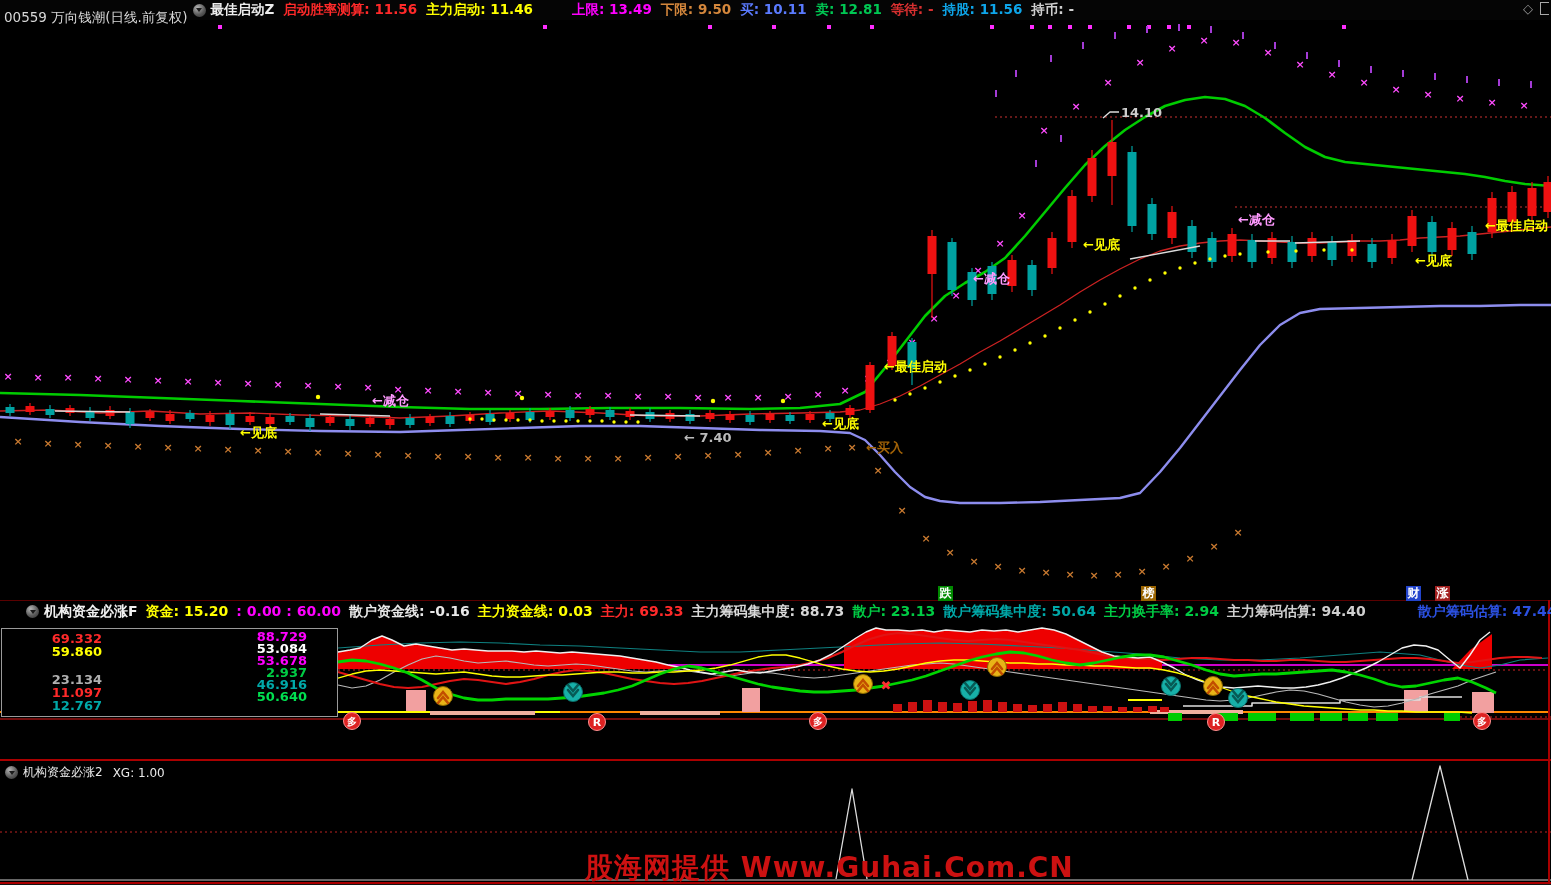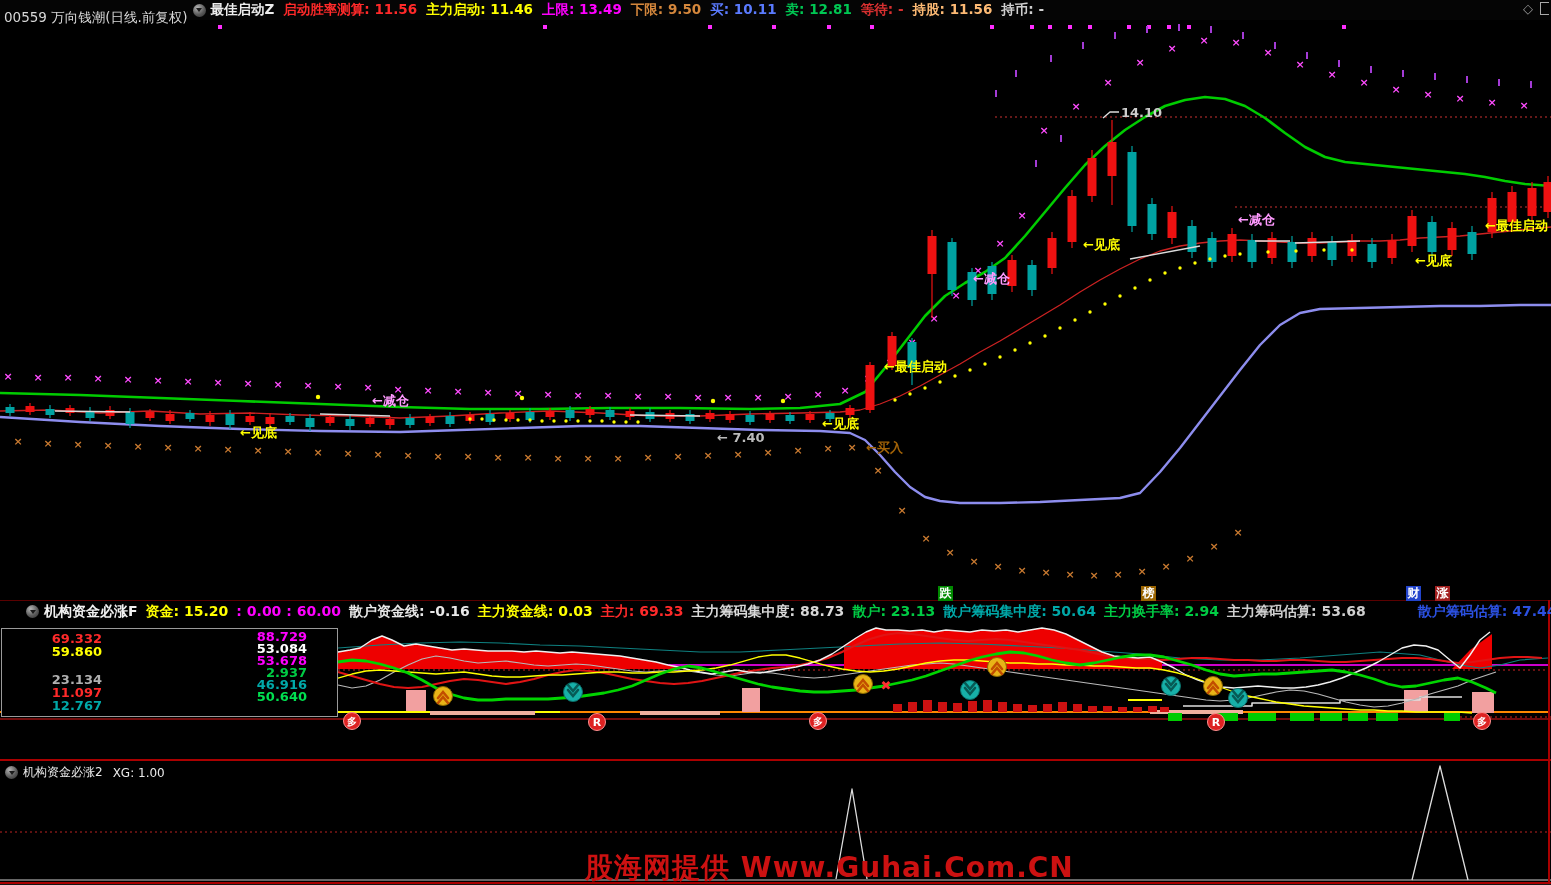--- a/index.html
+++ b/index.html
@@ -544,26 +544,26 @@
       </g>
     </svg>
 
   <div class="topbar">
     <span class="title">00559 万向钱潮(日线.前复权)</span>
     <span class="orb"></span>
     <span class="tbi" style="color:#eee">最佳启动Z</span>
     <span id="topbar-items" style="display:flex">
         <span class="tbi" style="color: rgb(255, 42, 42);">启动胜率测算: 11.56</span>
         <span class="tbi" style="color: rgb(255, 255, 0);">主力启动: 11.46</span>
-        <span class="tbi" style="color: rgb(255, 0, 255);">上限: 13.49</span>
+        <span class="tbi" style="color: rgb(255, 0, 255); margin-left: 30px;">上限: 13.49</span>
         <span class="tbi" style="color: rgb(212, 135, 60);">下限: 9.50</span>
         <span class="tbi" style="color: rgb(91, 123, 255);">买: 10.11</span>
         <span class="tbi" style="color: rgb(0, 200, 83);">卖: 12.81</span>
         <span class="tbi" style="color: rgb(216, 48, 48);">等待: -</span>
-        <span class="tbi" style="color: #fdba74;">持股: 11.56</span>
+        <span class="tbi" style="color: #0ea5e9;">持股: 11.56</span>
         <span class="tbi" style="color: rgb(207, 207, 207);">持币: -</span>
       </span>
     <span class="tb-right">
       <span>◇</span>
       <span class="halfbox"></span>
     </span>
   </div>
 
   <div id="tags">
       <div class="tag" style="left: 938px; top: 586px; background: rgb(0, 138, 0);">跌</div>
@@ -578,21 +578,21 @@
     <span id="p1items" style="display:flex">
         <span class="p1i" style="color: rgb(255, 255, 0);">资金: 15.20</span>
         <span class="p1i" style="color: rgb(255, 0, 255);">: 0.00 : 60.00</span>
         <span class="p1i" style="color: rgb(232, 232, 232);">散户资金线: -0.16</span>
         <span class="p1i" style="color: rgb(255, 255, 0);">主力资金线: 0.03</span>
         <span class="p1i" style="color: rgb(255, 42, 42);">主力: 69.33</span>
         <span class="p1i" style="color: rgb(216, 216, 216);">主力筹码集中度: 88.73</span>
         <span class="p1i" style="color: rgb(0, 204, 68);">散户: 23.13</span>
         <span class="p1i" style="color: rgb(0, 168, 168);">散户筹码集中度: 50.64</span>
         <span class="p1i" style="color: rgb(0, 204, 68);">主力换手率: 2.94</span>
-        <span class="p1i" style="color: rgb(207, 207, 207);">主力筹码估算: 53.68</span>
+        <span class="p1i" style="color: rgb(207, 207, 207);">主力筹码估算: 94.40</span>
         <span class="p1i" style="color: rgb(43, 80, 224); padding-left: 44px;">散户筹码估算: 47.44</span>
         <span class="p1i" style="color: rgb(207, 207, 207);">散户套牢比率: 46.9</span>
       </span>
   </div>
 
   <div class="infobox" id="infobox">
       <span class="ibv" style="left: 28px; top: 4px; color: rgb(255, 42, 42);">69.332</span>
       <span class="ibv" style="left: 28px; top: 17px; color: rgb(255, 255, 0);">59.860</span>
       <span class="ibv" style="left: 28px; top: 45px; color: rgb(176, 176, 176);">23.134</span>
       <span class="ibv" style="left: 28px; top: 58px; color: rgb(255, 42, 42);">11.097</span>
@@ -607,21 +607,21 @@
 
   <div class="p2header">
     <span class="orb"></span>
     <span>机构资金必涨2</span>
     <span class="p2xg">XG: 1.00</span>
   </div>
 
   <div id="annos">
       <div class="anno" style="left: 372px; top: 394px; color: rgb(255, 154, 255);">←减仓</div>
       <div class="anno" style="left: 240px; top: 426px; color: rgb(255, 255, 0);">←见底</div>
-      <div class="anno" style="left: 717px; top: 431px; color: rgb(187, 187, 187);">← 7.40</div>
+      <div class="anno" style="left: 684px; top: 431px; color: rgb(187, 187, 187);">← 7.40</div>
       <div class="anno" style="left: 822px; top: 417px; color: rgb(255, 255, 0);">←见底</div>
       <div class="anno" style="left: 866px; top: 441px; color: #a16207;">←买入</div>
       <div class="anno" style="left: 884px; top: 360px; color: rgb(255, 255, 0);">←最佳启动</div>
       <div class="anno" style="left: 973px; top: 272px; color: rgb(255, 154, 255);">←减仓</div>
       <div class="anno" style="left: 1083px; top: 238px; color: rgb(255, 255, 0);">←见底</div>
       <div class="anno" style="left: 1121px; top: 106px; color: rgb(204, 204, 204);">14.10</div>
       <div class="anno" style="left: 1238px; top: 213px; color: rgb(255, 154, 255);">←减仓</div>
       <div class="anno" style="left: 1415px; top: 254px; color: rgb(255, 255, 0);">←见底</div>
       <div class="anno" style="left: 1485px; top: 219px; color: rgb(255, 255, 0);">←最佳启动</div>
     </div>

